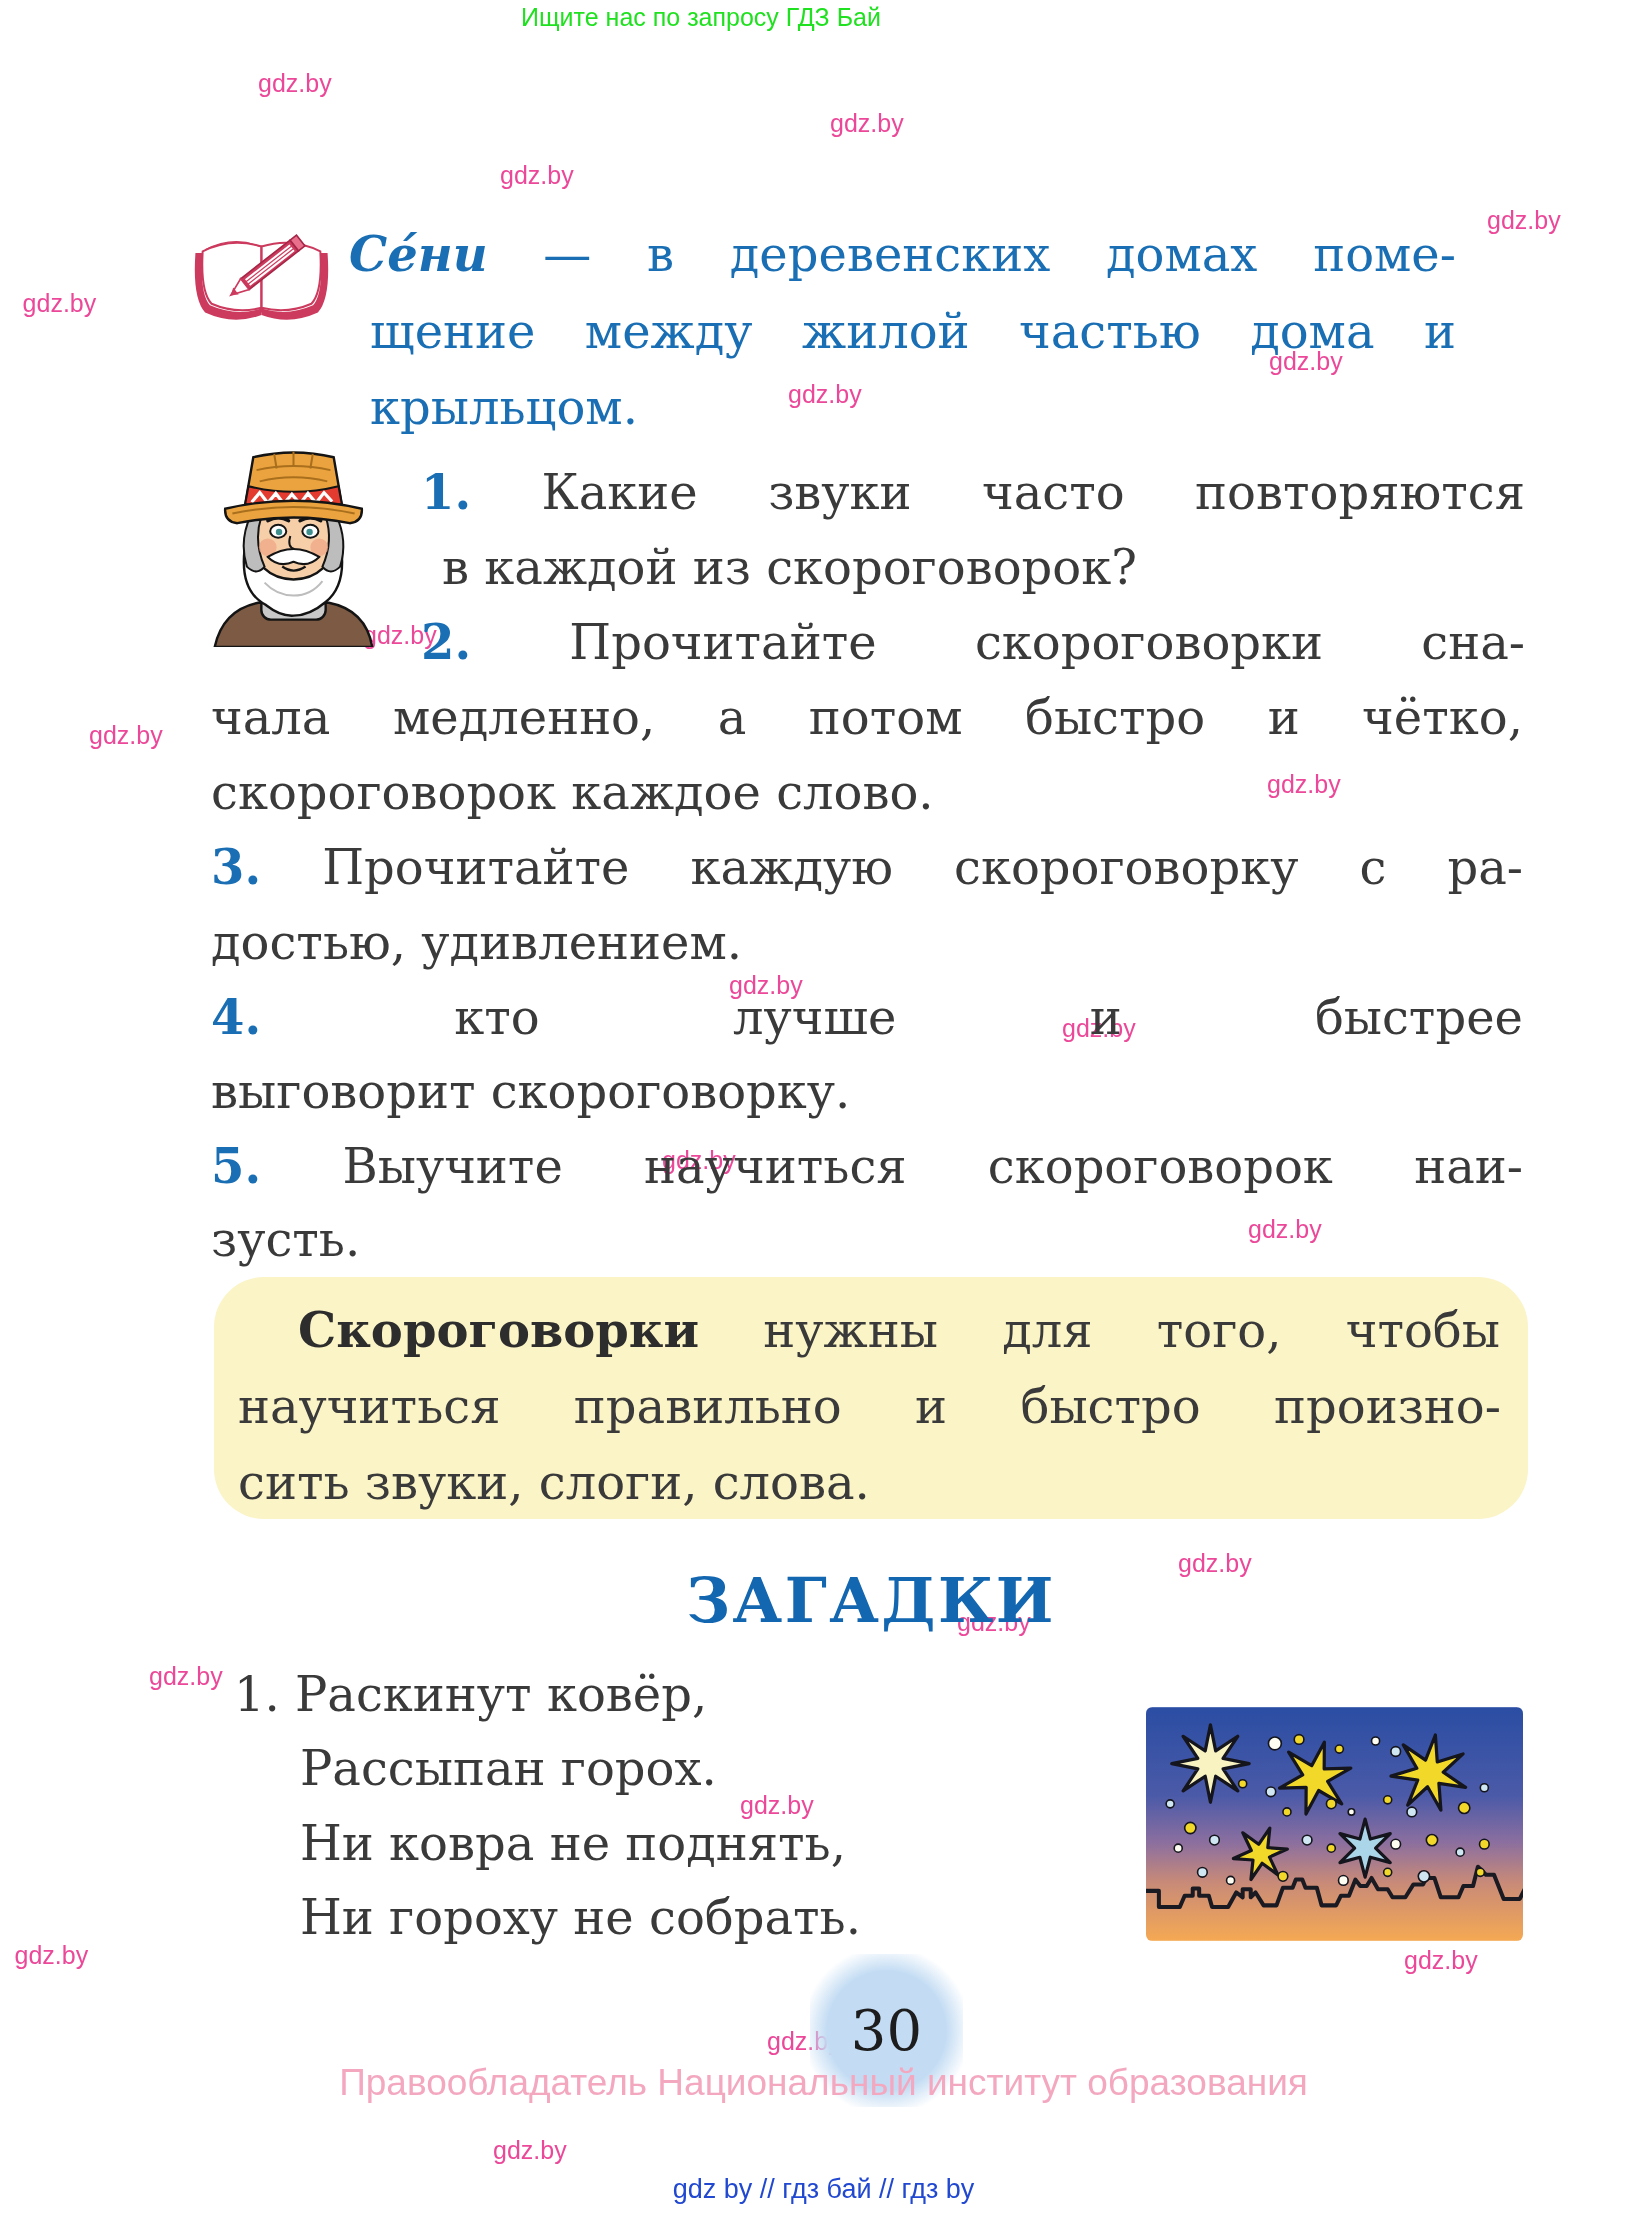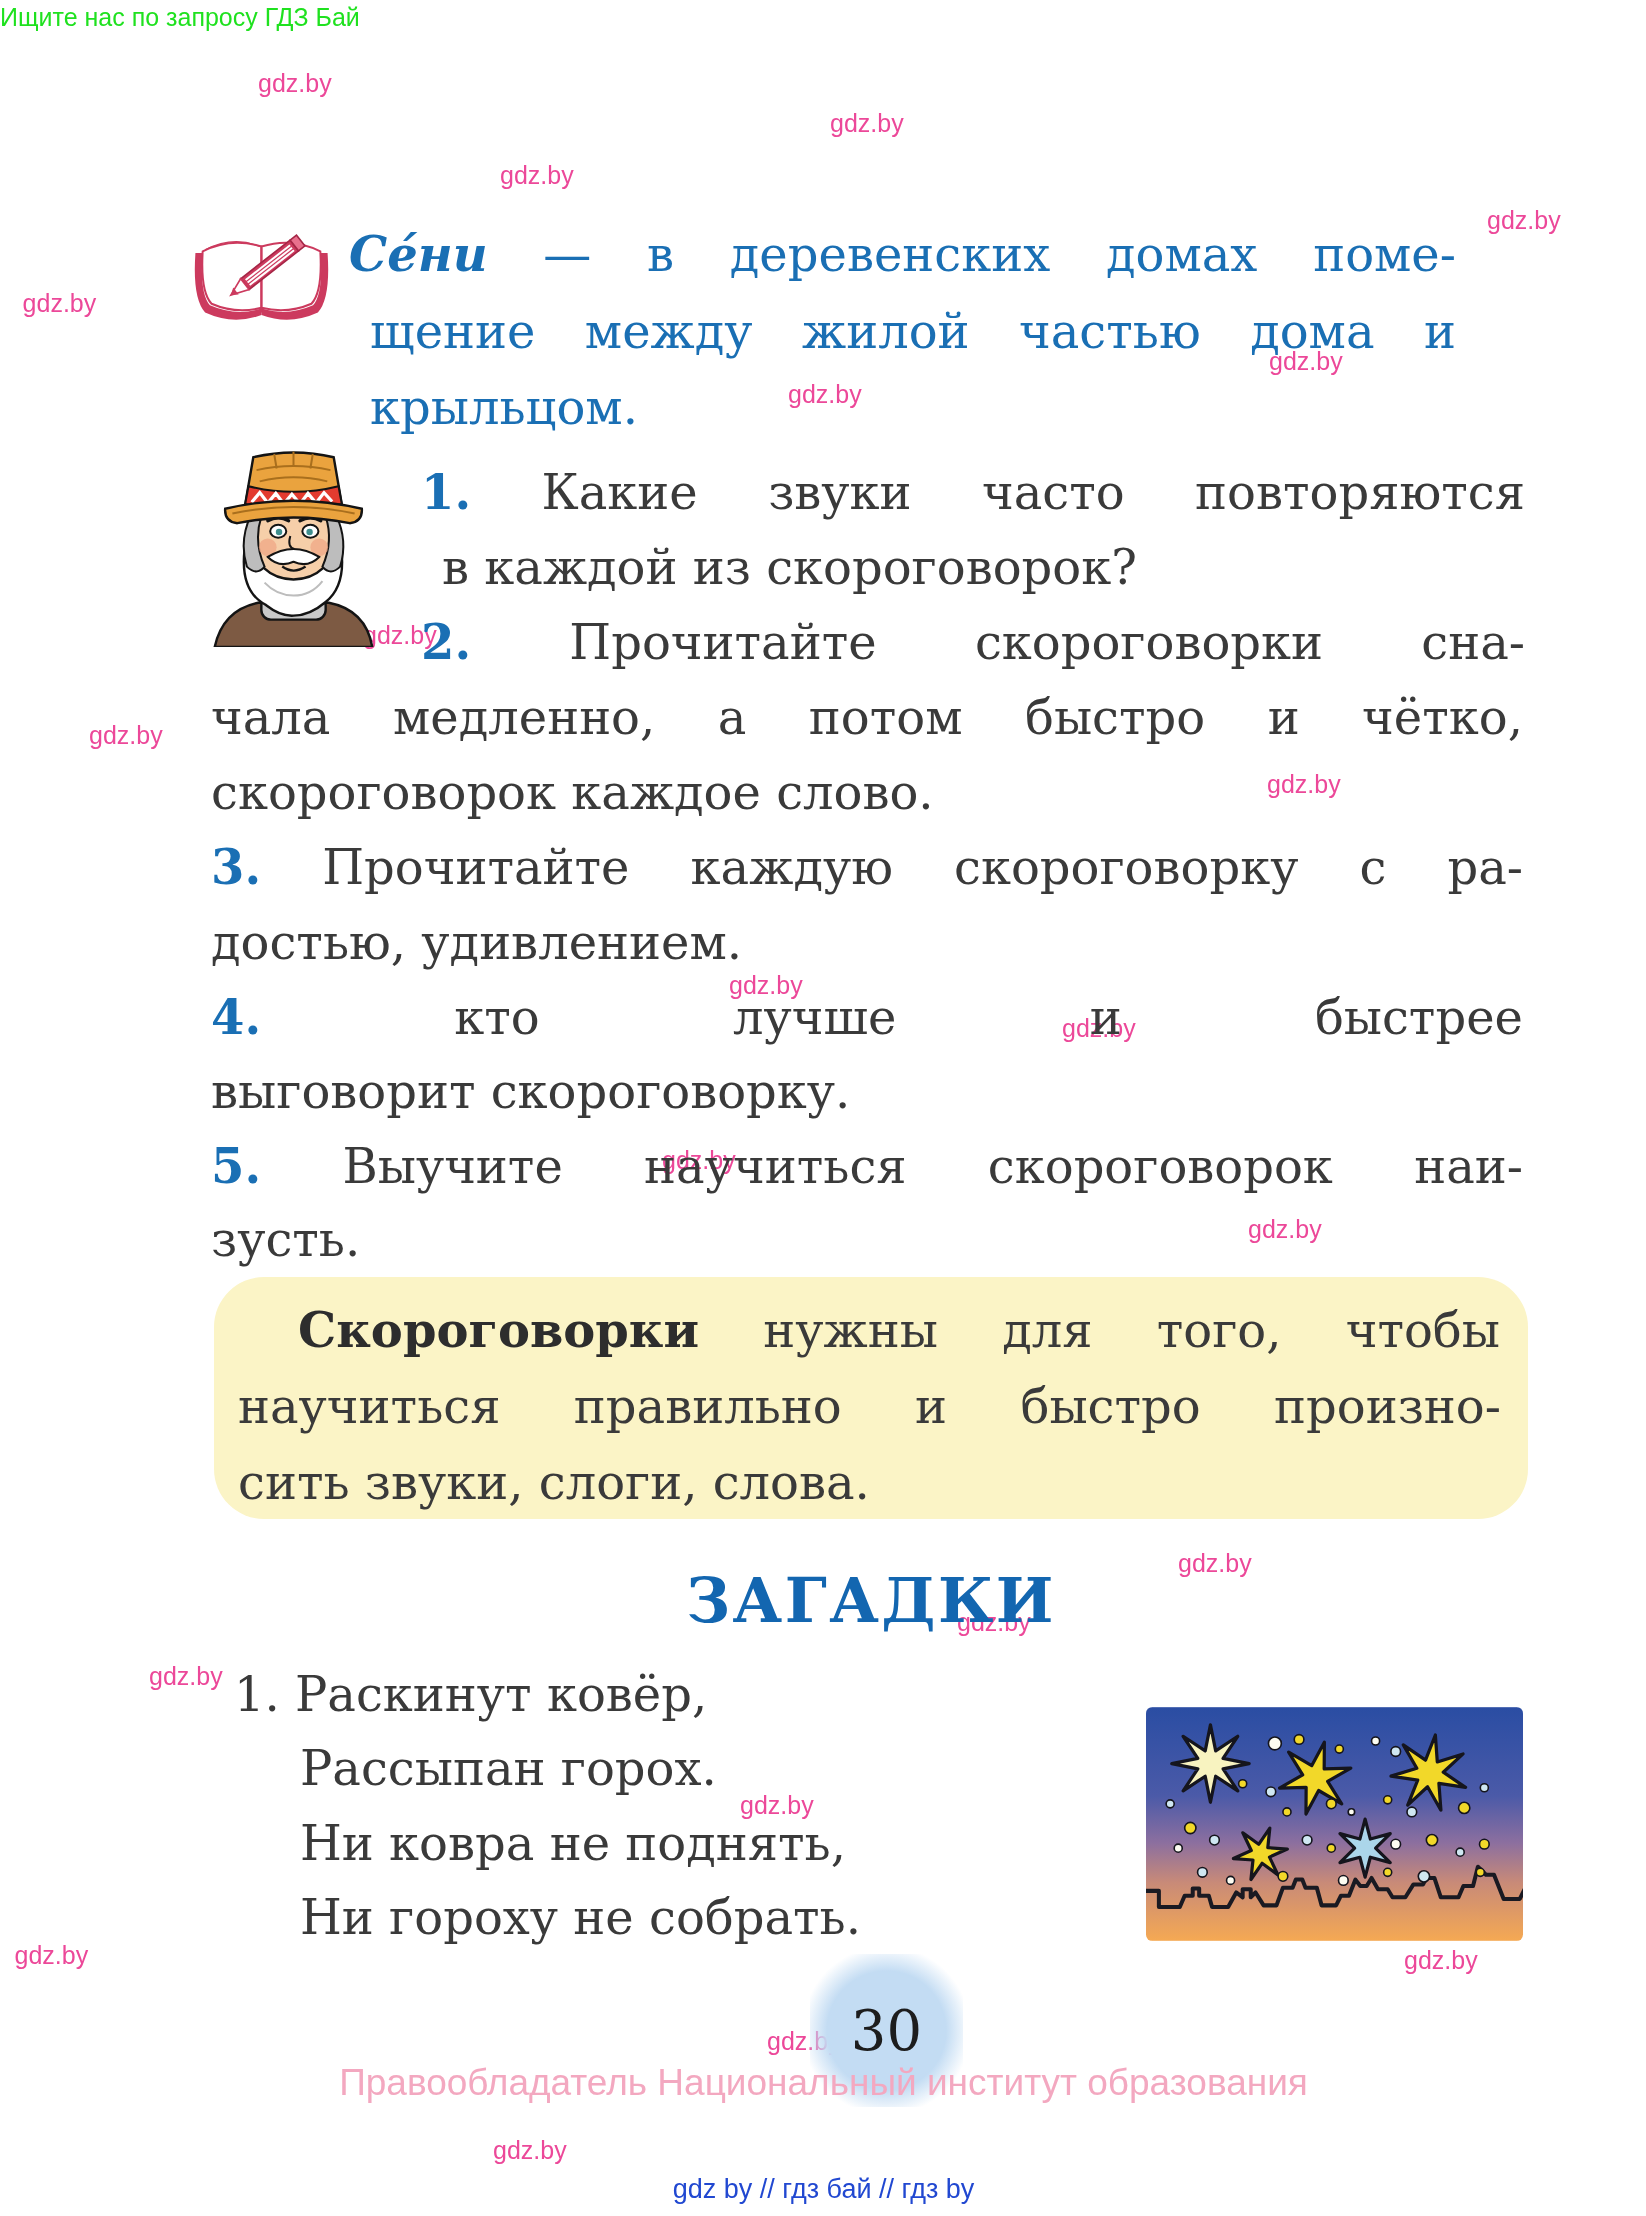--- a/index.html
+++ b/index.html
@@ -22,21 +22,21 @@
   .wm{
     position:absolute;
     font-family:"Liberation Sans", sans-serif;
     font-size:25px;
     color:#ec4899;
     white-space:nowrap;
   }
   
   .promo{
     position:absolute;left:0;top:3.2px;width:1402px;
-    text-align:left;
+    text-align:center;
     font-family:"Liberation Sans", sans-serif;
     font-size:25px;color:#1fe11f;
   }
   
   .line{
     position:absolute;
     font-size:48px;
     line-height:1.12;
     white-space:nowrap;
     color:var(--ink);

